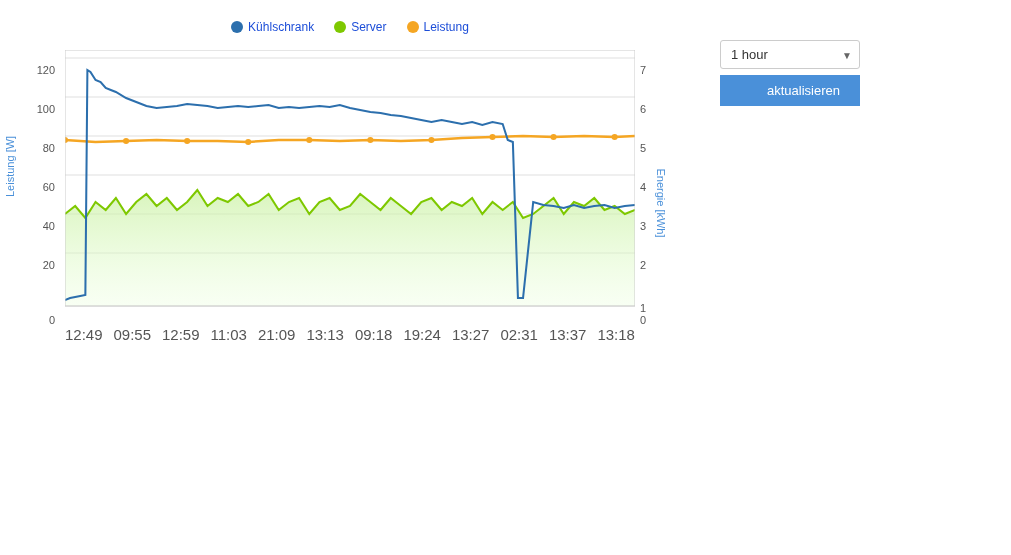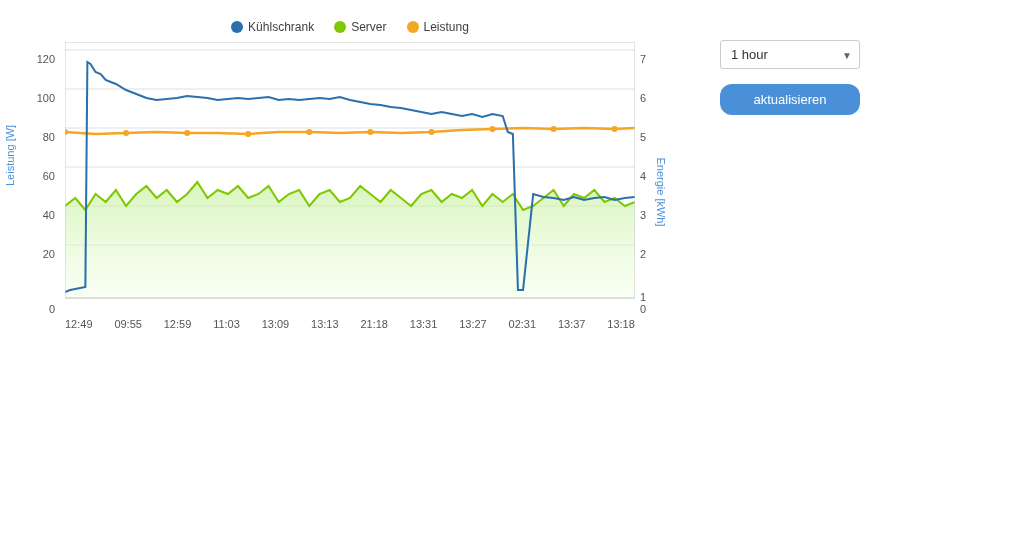--- a/index.html
+++ b/index.html
@@ -22,23 +22,23 @@
     .chart-area {
       position: relative;
       width: 680px;
       flex-shrink: 0;
     }
     .legend {
       display: flex;
       align-items: center;
       justify-content: center;
       gap: 20px;
-      margin-bottom: 8px;
+      margin-bottom: 16px;
       font-size: 12px;
-      color: #404040;
+      color: #1d4ed8;
     }
     .legend-item {
       display: flex;
       align-items: center;
       gap: 5px;
     }
     .legend-dot {
       width: 12px;
       height: 12px;
       border-radius: 50%;
@@ -51,21 +51,21 @@
     .chart-svg-container {
       flex: 1;
       position: relative;
     }
     .controls {
       display: flex;
       flex-direction: column;
       align-items: center;
       padding-left: 30px;
       padding-top: 20px;
-      gap: 15px;
+      gap: 6px;
     }
     .dropdown-wrapper {
       position: relative;
       width: 140px;
     }
     .dropdown-select {
       width: 140px;
       padding: 6px 28px 6px 10px;
       border: 1px solid #ccc;
       border-radius: 3px;
@@ -82,25 +82,26 @@
       top: 50%;
       transform: translateY(-50%);
       pointer-events: none;
       color: #666;
       font-size: 10px;
     }
     .btn-aktualisieren {
       background: #4a90d9;
       color: #fff;
       border: none;
-      border-radius: 12px;
+      border-radius: 0;
       padding: 8px 20px;
       font-size: 13px;
       cursor: pointer;
       width: 140px;
+      text-align: right;
     }
     .y-tick {
       font-size: 11px;
       color: #555;
       fill: #555;
     }
   </style>
 </head>
 <body>
 
@@ -176,29 +177,29 @@
           <circle cx="480" cy="87" r="3" fill="#f5a623"></circle>
           <circle cx="540" cy="87" r="3" fill="#f5a623"></circle>
 
           <polyline points="
             0,250 5,248 10,247 15,246 20,245 22,20 25,22 30,30 35,32 40,38 45,40 50,42 60,48 70,52 80,56 90,58 100,57 110,56 120,54 130,55 140,56 150,58 160,57 170,56 180,57 190,56 200,55 210,58 220,57 230,58 240,57 250,56 260,57 270,55 280,58 290,60 300,62 310,63 320,65 330,66 340,68 350,70 360,72 370,70 380,72 390,74 400,72 410,75 420,72 430,74 435,90 440,92 445,248 450,248 460,152 470,155 480,156 490,158 500,155 510,158 520,156 530,155 540,158 550,156 560,155" fill="none" stroke="#2c6fad" stroke-width="2"></polyline>
 
           <rect x="0" y="0" width="560" height="256" fill="none" stroke="#ccc" stroke-width="1"></rect>
         </svg>
 
         
-        <div style="display:flex; justify-content:space-between; padding: 3px 0 0 0; font-size:11px; color:#555;">
+        <div style="display:flex; justify-content:space-between; padding: 3px 0 0 0; font-size:15px; color:#555;">
           <span>12:49</span>
           <span>09:55</span>
           <span>12:59</span>
           <span>11:03</span>
-          <span>13:09</span>
+          <span>21:09</span>
           <span>13:13</span>
-          <span>21:18</span>
-          <span>13:31</span>
+          <span>09:18</span>
+          <span>19:24</span>
           <span>13:27</span>
           <span>02:31</span>
           <span>13:37</span>
           <span>13:18</span>
         </div>
       </div>
 
       <div style="position:relative; width:55px; display:flex; align-items:center;">
         <svg width="35" height="270">
           <text x="5" y="12" text-anchor="start" class="y-tick" fill="#555">7</text>

